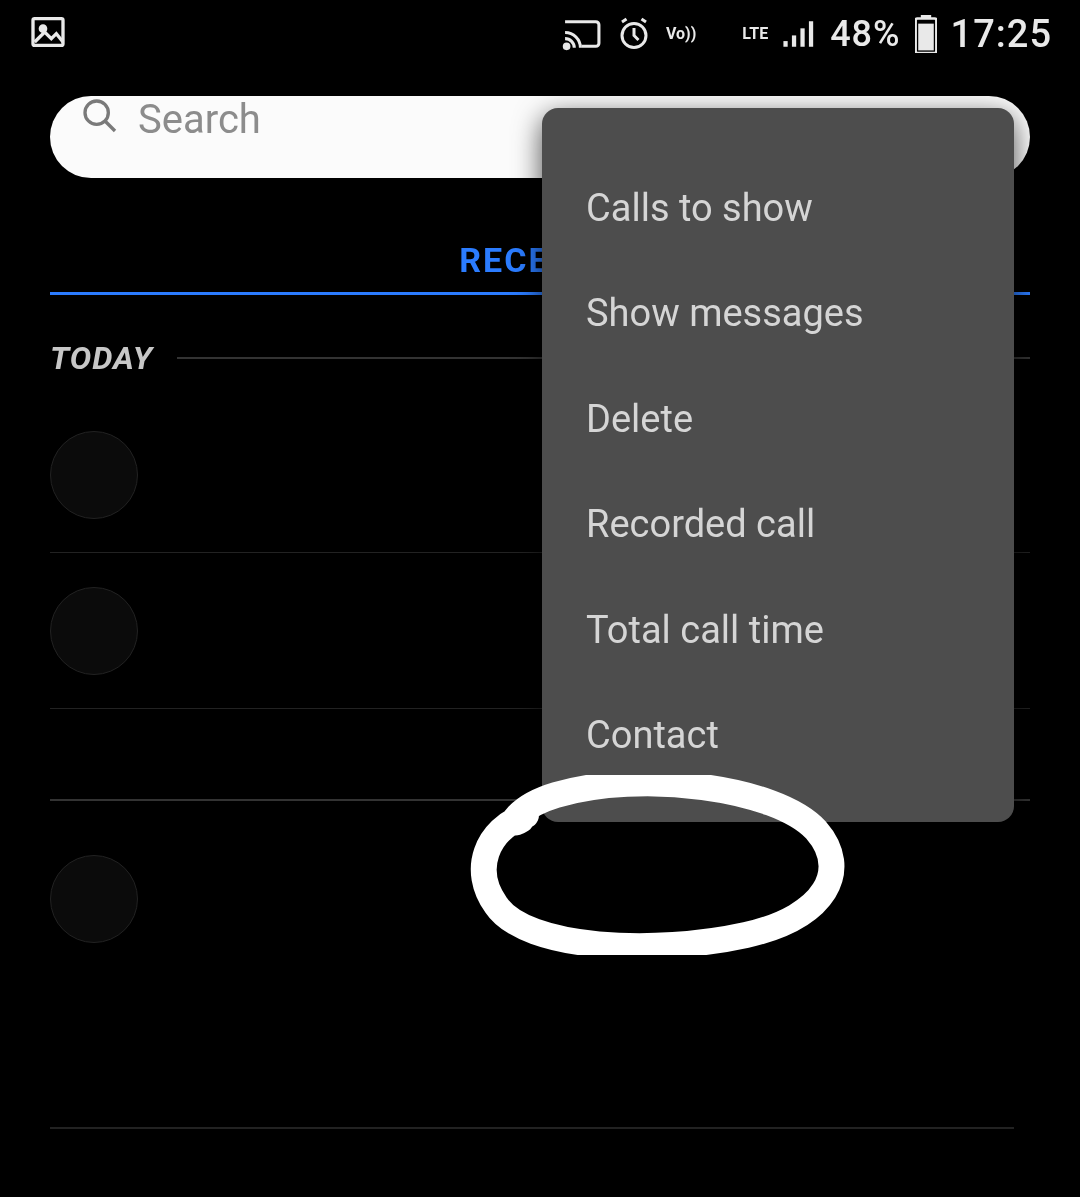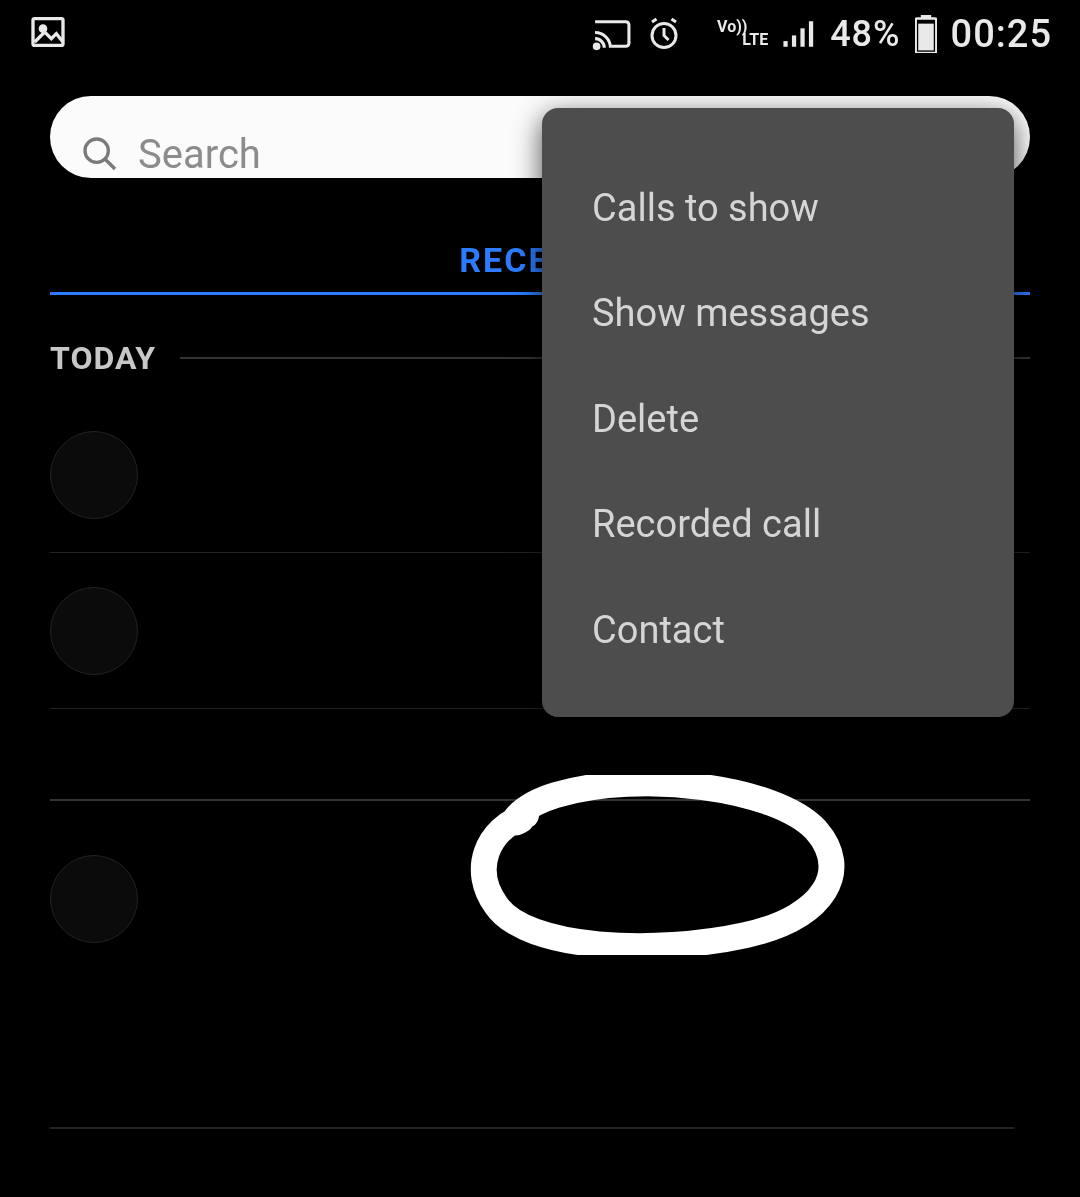--- a/index.html
+++ b/index.html
@@ -8,44 +8,44 @@
     
     .status-bar { height:68px; display:flex; align-items:center; padding:0 28px; }
     .status-left { flex:1; display:flex; align-items:center; }
     .status-right { display:flex; align-items:center; gap:14px; font-size:36px; color:#e9e9e9; font-weight:500; }
     .status-right svg { display:block; }
     .battery-pct { letter-spacing:1px; }
     .clock { font-size:38px; letter-spacing:1px; }
 
     
     .search-wrap { padding:28px 50px 0 50px; }
-    .search-bar { height:82px; background:#fbfbfb; border-radius:41px; display:flex; align-items:flex-end; padding:0 30px; position:relative; }
+    .search-bar { height:82px; background:#fbfbfb; border-radius:41px; display:flex; align-items:flex-start; padding:0 30px; position:relative; }
     .search-input { border:none; background:transparent; font-size:40px; color:#8c8c8c; outline:none; flex:1; margin-left:18px; }
     .search-input::placeholder { color:#8c8c8c; }
 
     
     .tabs { padding:50px 50px 0 50px; }
     .tab-row { display:flex; }
     .tab { flex:1; text-align:center; font-size:34px; font-weight:700; letter-spacing:2px; color:#2b7cff; padding:12px 0; border-bottom:3px solid #2b7cff; }
 
     
     .section { padding:0 50px; }
     .section-head { display:flex; align-items:center; margin-top:44px; }
-    .section-head span { font-size:32px; font-weight:700; color:#c7c7c7; letter-spacing:1px; margin-right:24px; }
+    .section-head span { font-size:32px; font-weight:700; color:#c7c7c7; letter-spacing:1px; margin-right:24px;font-style:italic; }
     .section-head .rule { flex:1; height:2px; background:#333; }
 
     
     .items { padding:20px 0; }
     .item { height:156px; display:flex; align-items:center; border-bottom:1px solid #222; }
     .avatar { width:88px; height:88px; border-radius:50%; background:#0b0b0b; border:1px solid #222; margin-right:24px; }
     .scratches { flex:1; height:100%; position:relative; }
     .scratches::before, .scratches::after { content:""; position:absolute; background:#000; }
 
     
-    .menu { position:absolute; top:108px; right:66px; width:472px; background:#4d4d4d; border-radius:16px; box-shadow:0 8px 28px rgba(0,0,0,.7); padding:48px 0 34px 6px; display:flex; flex-direction:column; }
+    .menu { position:absolute; top:108px; right:66px; width:472px; background:#4d4d4d; border-radius:16px; box-shadow:0 8px 28px rgba(0,0,0,.7); padding:48px 0 34px 0; display:flex; flex-direction:column; }
     .menu-item { font-size:38px; color:#d5d5d5; padding:28px 44px; line-height:1.3; position:relative; cursor:pointer; }
 
     
     .highlight { position:absolute; left:456px; top:775px; width:400px; height:180px; pointer-events:none; }
 
     
     .bottom-rule { position:absolute; left:50px; right:66px; bottom:68px; height:2px; background:#222; }
 
   </style>
 </head>
@@ -70,41 +70,41 @@
         <circle cx="3" cy="19" r="1.5" fill="#e9e9e9"></circle>
       </svg>
     </span>
     <span>
       <svg width="36" height="36" viewBox="0 0 24 24" fill="none" stroke="#e9e9e9" stroke-width="2">
         <circle cx="12" cy="13" r="8"></circle>
         <path d="M12 8 v5 l3 3"></path>
         <path d="M4 4 l3 -2 M20 4 l-3 -2"></path>
       </svg>
     </span>
-    <span style="display:flex;flex-direction:column;align-items:center;line-height:.8;">
+    <span style="display:flex;flex-direction:row;align-items:center;line-height:.8;">
       <span style="font-size:16px;font-weight:700;">Vo))</span>
       <span style="font-size:16px;font-weight:700;margin-left:46px;">LTE</span>
     </span>
     <span>
       <svg width="34" height="30" viewBox="0 0 24 20">
         <rect x="1" y="15" width="3" height="4" fill="#e9e9e9"></rect>
         <rect x="7" y="11" width="3" height="8" fill="#e9e9e9"></rect>
         <rect x="13" y="6" width="3" height="13" fill="#e9e9e9"></rect>
         <rect x="19" y="1" width="3" height="18" fill="#e9e9e9"></rect>
       </svg>
     </span>
     <span class="battery-pct">48%</span>
     <span>
       <svg width="22" height="38" viewBox="0 0 12 22">
         <rect x="3" y="0" width="6" height="2" fill="#e9e9e9"></rect>
         <rect x="0" y="2" width="12" height="20" rx="1" fill="none" stroke="#e9e9e9" stroke-width="1.5"></rect>
         <rect x="1.5" y="5" width="9" height="15.5" fill="#e9e9e9"></rect>
       </svg>
     </span>
-    <span class="clock">00:25</span>
+    <span class="clock">17:25</span>
   </div>
 </div>
 
 <div class="search-wrap">
   <div class="search-bar">
     <span>
       <svg width="40" height="40" viewBox="0 0 24 24" fill="none" stroke="#7a7a7a" stroke-width="2">
         <circle cx="10" cy="10" r="7"></circle>
           <path d="M15 15 L21 21"></path>
       </svg>
@@ -147,20 +147,21 @@
   </div>
 </div>
 
 <div class="bottom-rule"></div>
 
 <div class="menu">
   <div class="menu-item">Calls to show</div>
   <div class="menu-item">Show messages</div>
   <div class="menu-item">Delete</div>
   <div class="menu-item">Recorded call</div>
+  <div class="menu-item">Total call time</div>
   <div class="menu-item">Contact</div>
 </div>
 
 <svg class="highlight" viewBox="0 0 400 180">
   <path d="M 70 40
            C 30 55, 15 95, 40 130
            C 70 175, 200 180, 290 160
            C 370 142, 395 95, 360 55
            C 320 12, 185 -5, 100 20
            C 60 32, 50 55, 65 45" fill="none" stroke="#fff" stroke-width="26" stroke-linecap="round" stroke-linejoin="round"></path>

